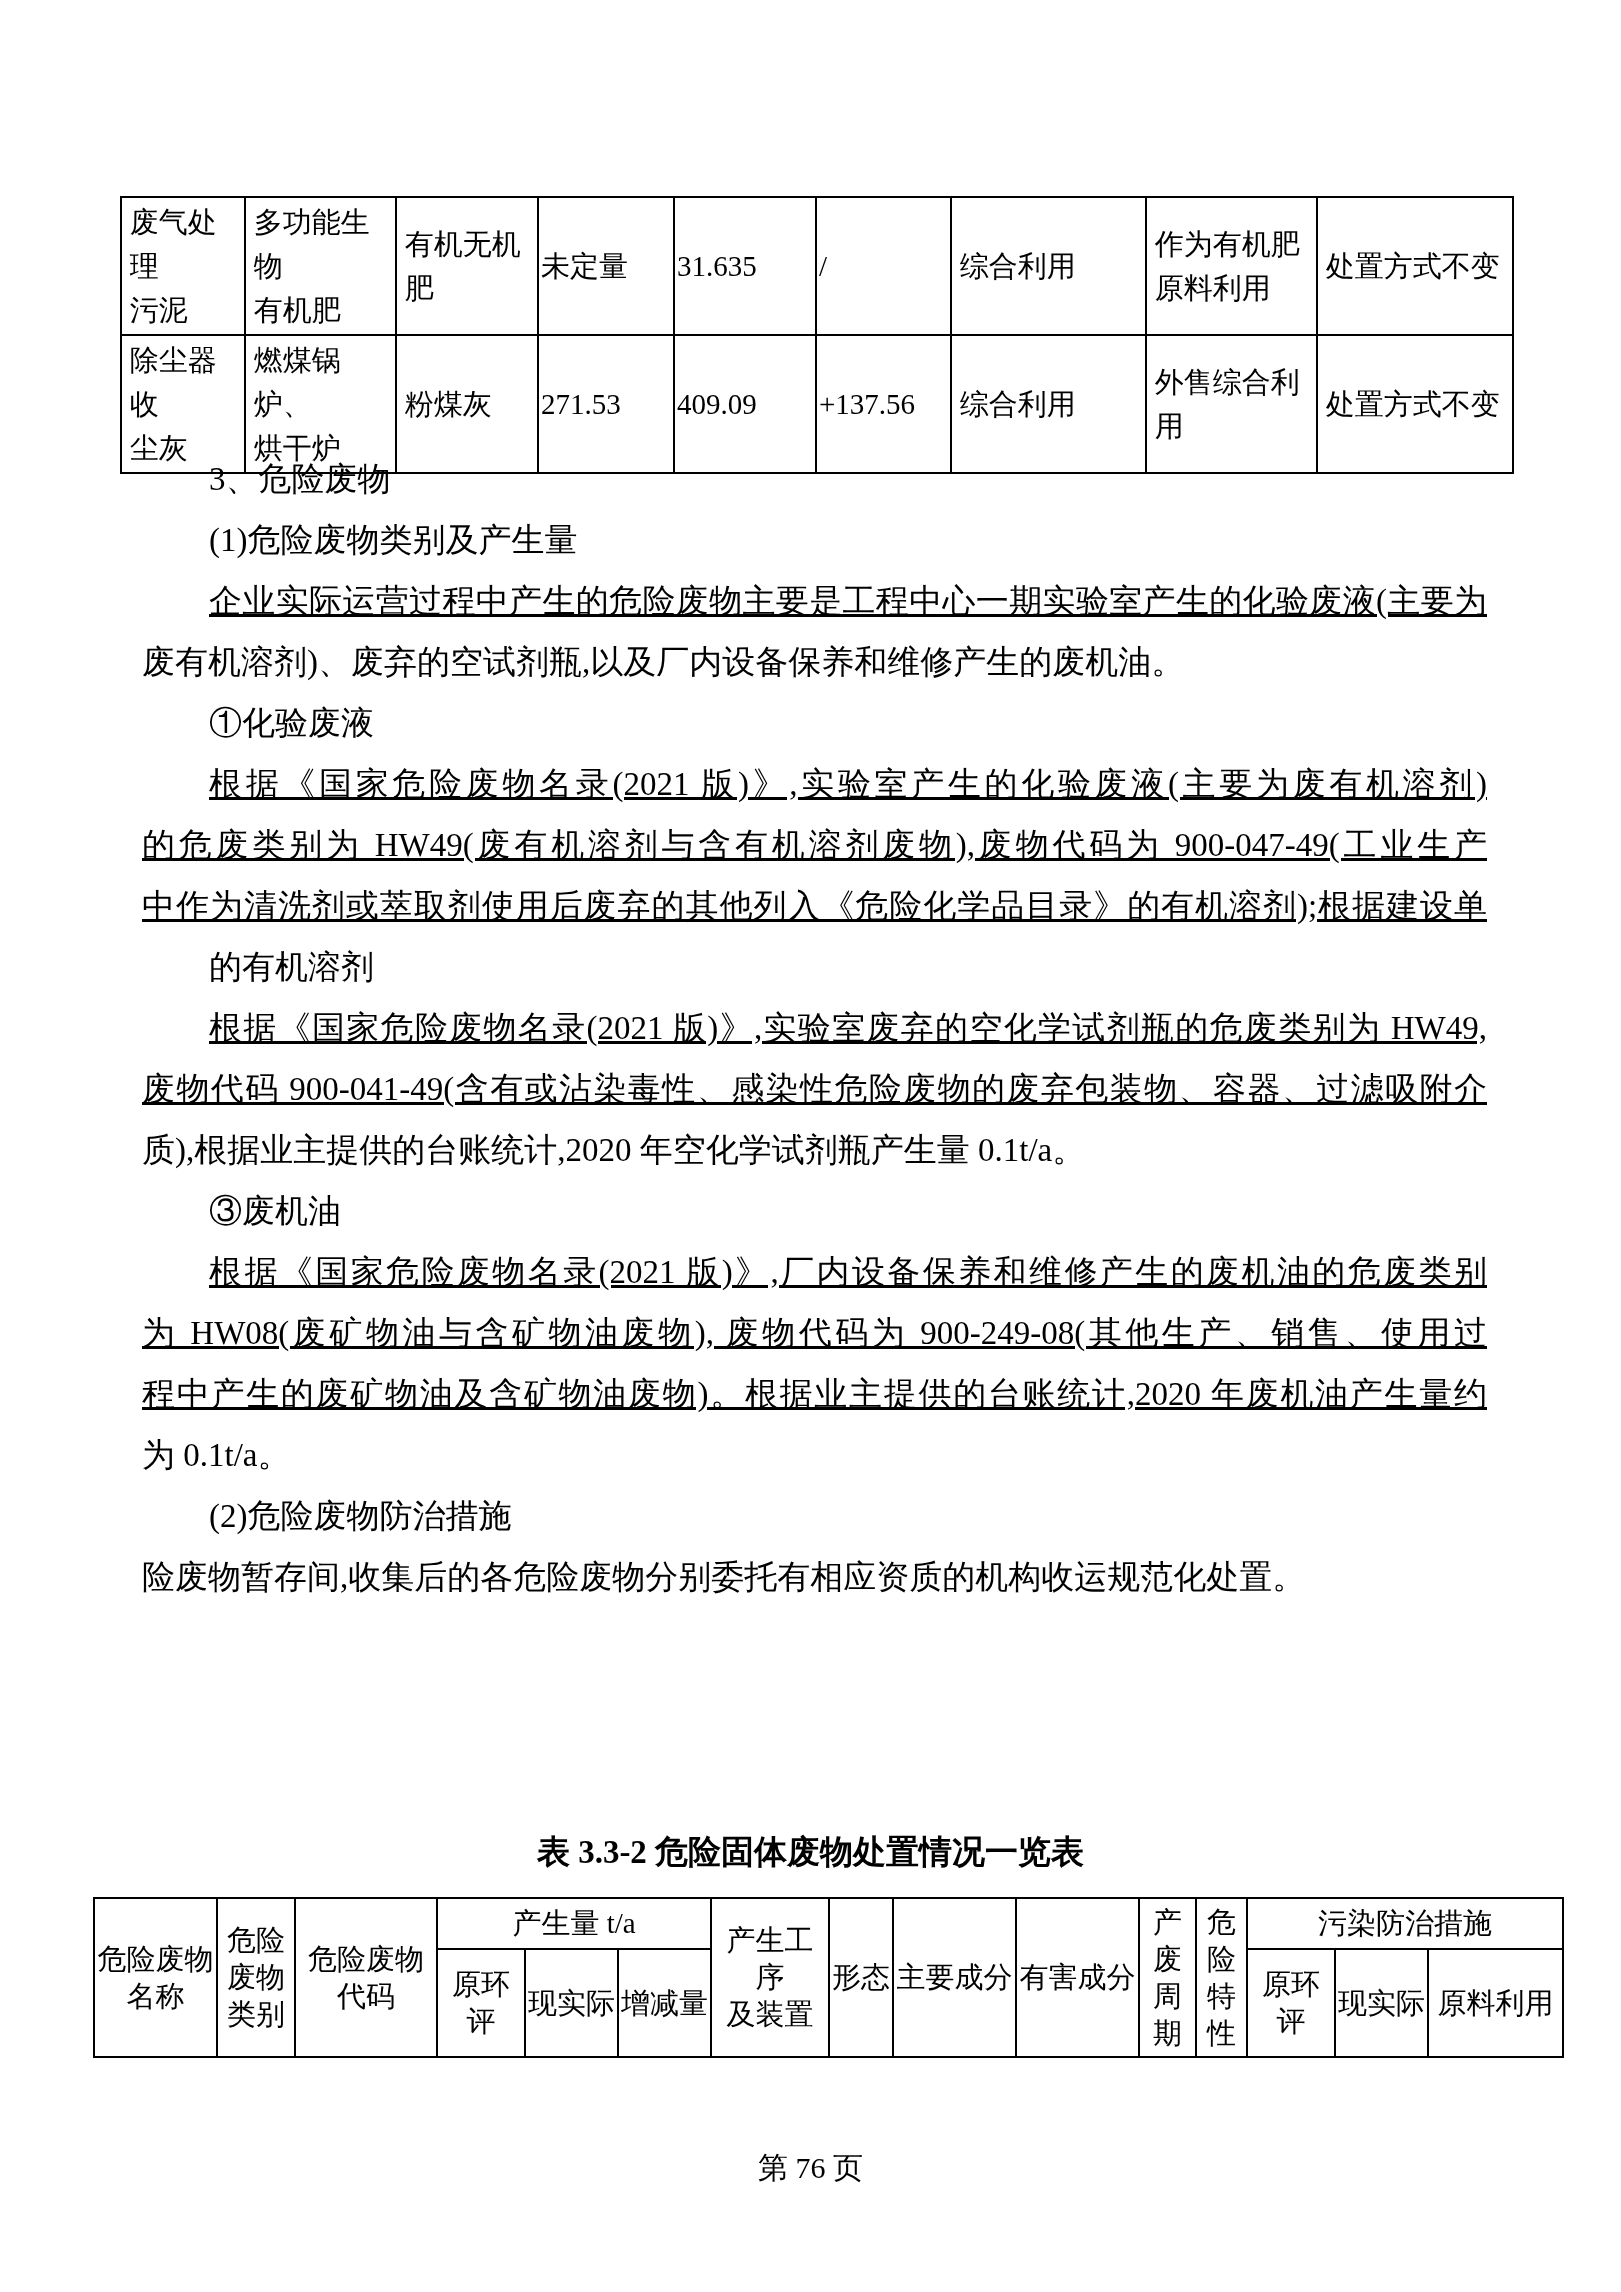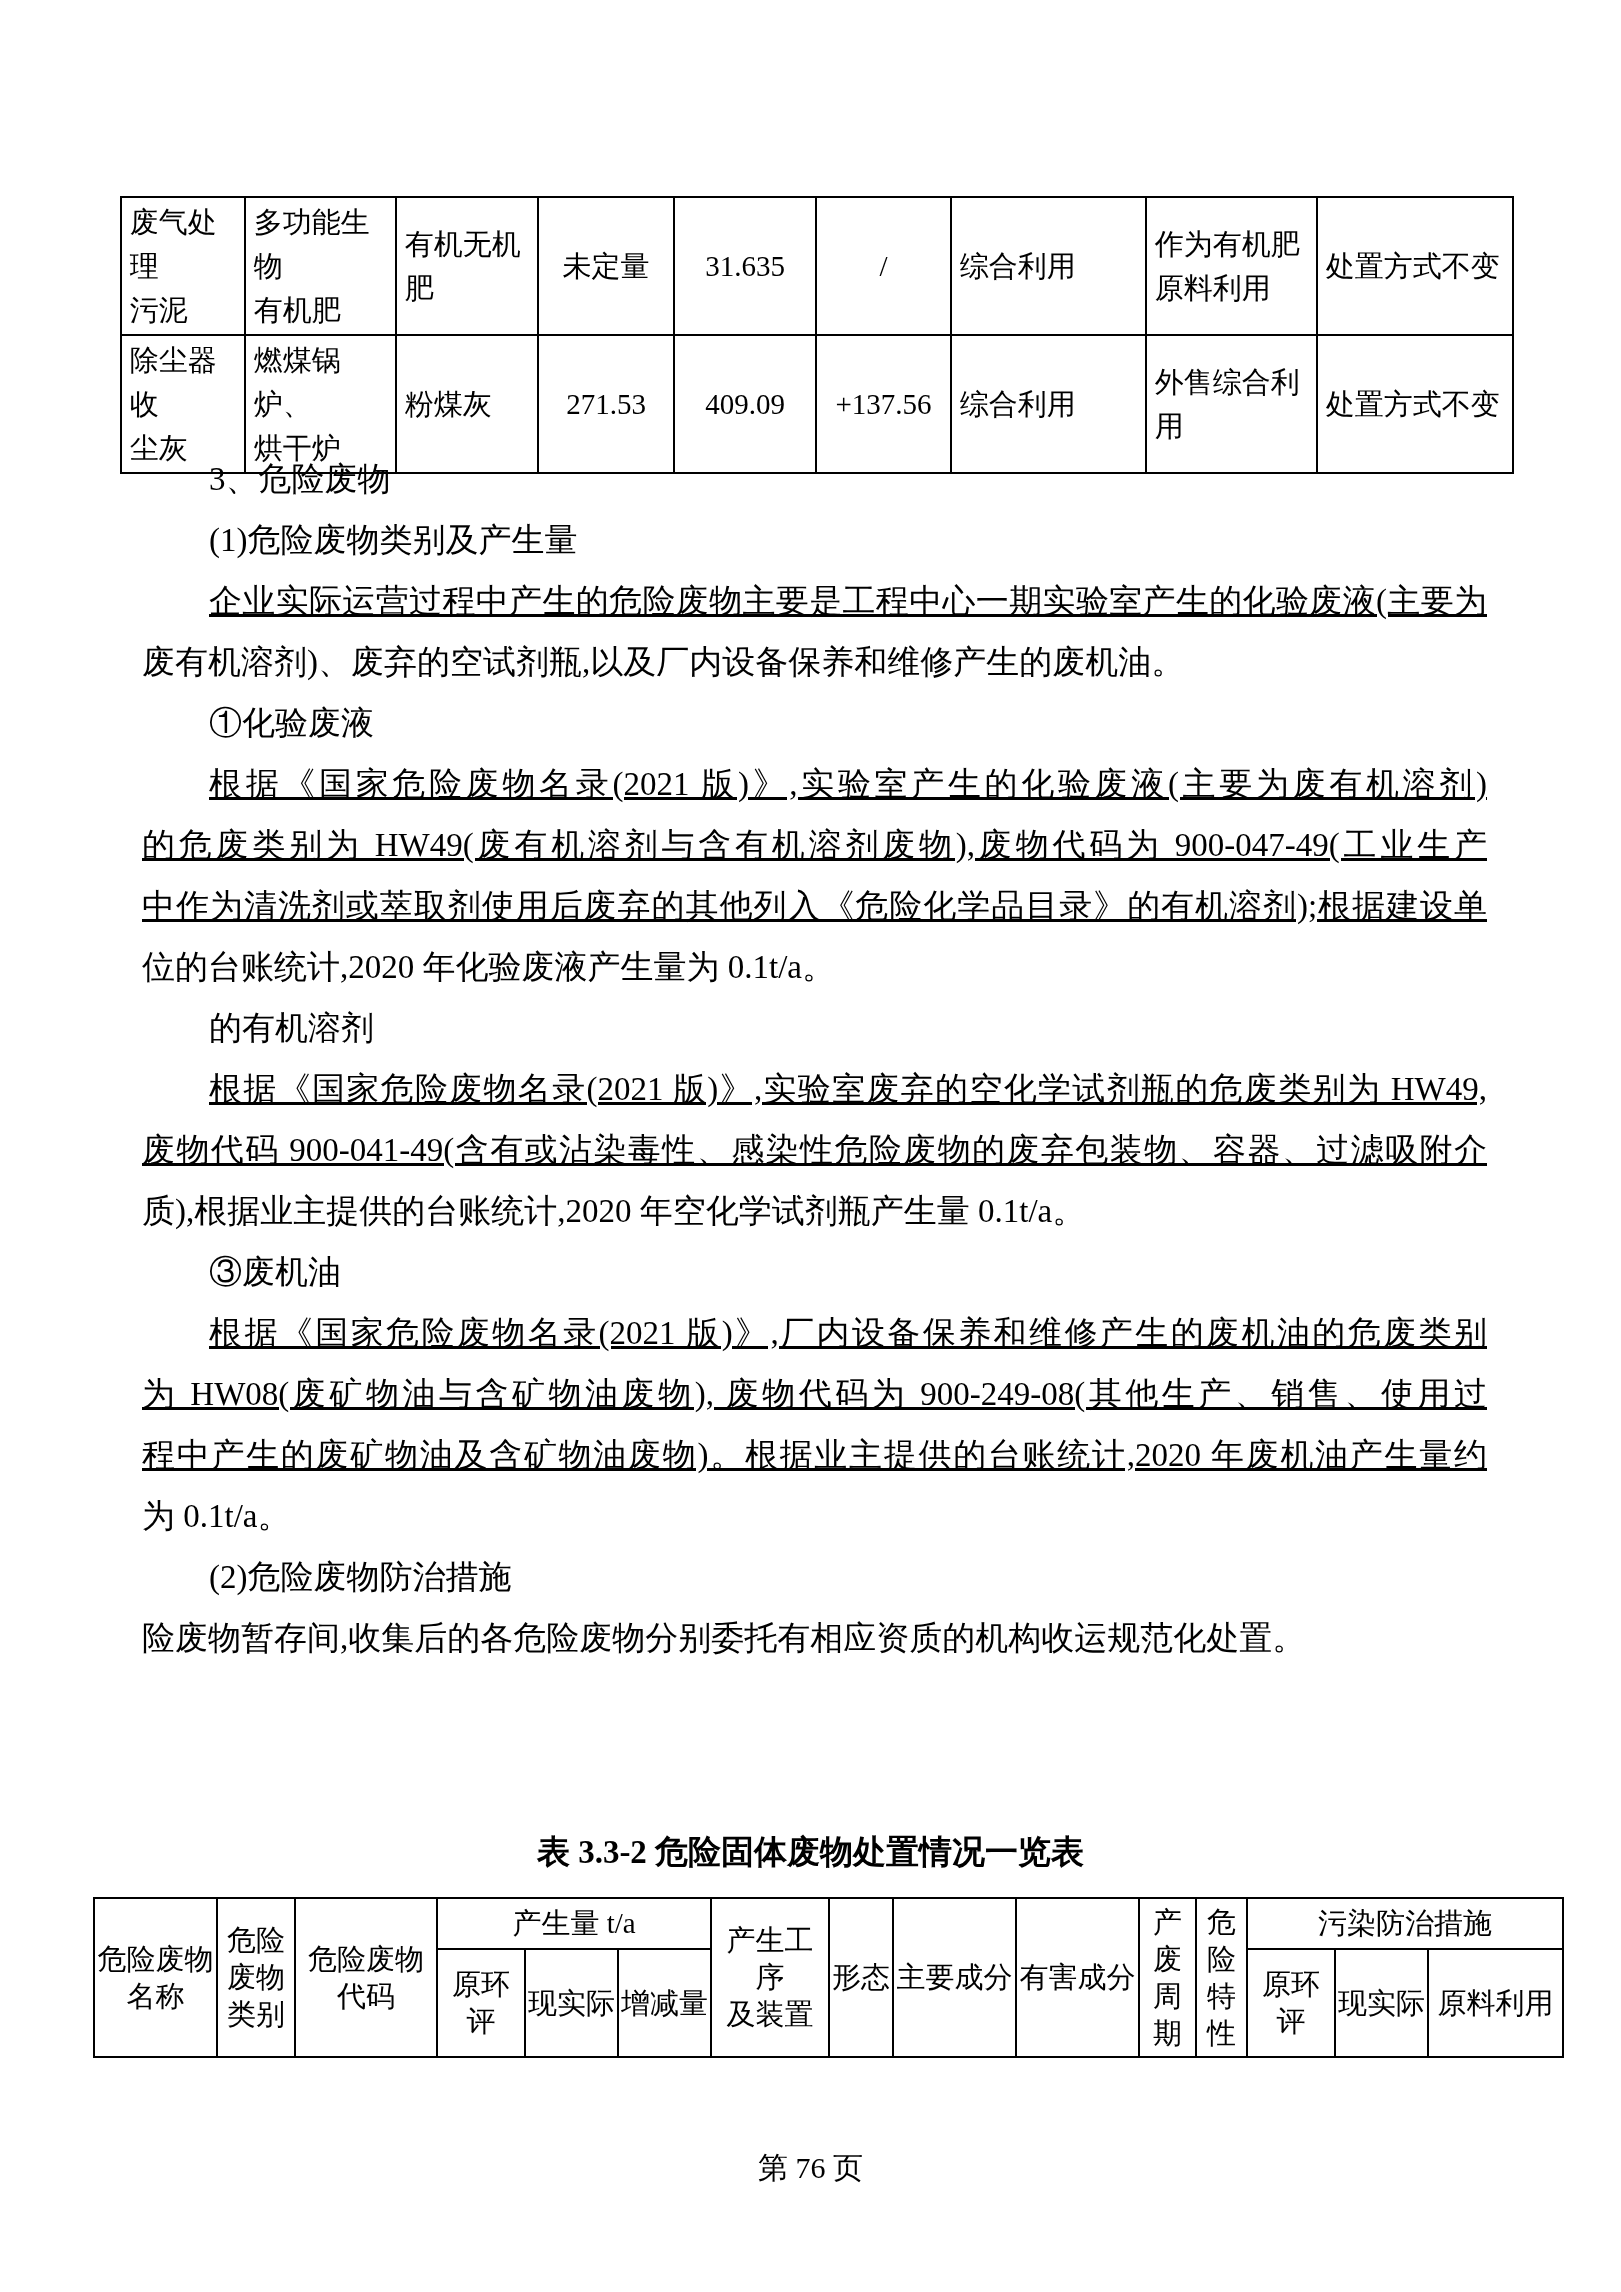--- a/index.html
+++ b/index.html
@@ -24,21 +24,21 @@
     font-size: 29px;
   }
   table.ttable td {
     border: 2px solid #000000;
     padding: 2px 7.8px;
     vertical-align: middle;
     white-space: pre-line;
     line-height: 44px;
     text-align: left;
   }
-  table.ttable td.num { text-align: center; padding: 2px 2px; }
+  table.ttable td.num { padding: 2px 2px; }
 
   
   .textblock {
     position: absolute;
     left: 142px;
     top: 449px;
     width: 1345px;
     font-size: 33px;
   }
   .line {
@@ -152,21 +152,20 @@
     <div class="line indent">(1)危险废物类别及产生量</div>
 
     <div class="line indent fill">企业实际运营过程中产生的危险废物主要是工程中心一期实验室产生的化验废液(主要为</div>
     <div class="line">废有机溶剂)、废弃的空试剂瓶,以及厂内设备保养和维修产生的废机油。</div>
 
     <div class="line indent">①化验废液</div>
 
     <div class="line indent fill">根据《国家危险废物名录(2021 版)》,实验室产生的化验废液(主要为废有机溶剂)</div>
     <div class="line fill">的危废类别为 HW49(废有机溶剂与含有机溶剂废物),废物代码为 900-047-49(工业生产</div>
     <div class="line fill">中作为清洗剂或萃取剂使用后废弃的其他列入《危险化学品目录》的有机溶剂);根据建设单</div>
-    <div class="line">位的台账统计,2020 年化验废液产生量为 0.1t/a。</div>
 
     <div class="line indent">的有机溶剂</div>
 
     <div class="line indent fill">根据《国家危险废物名录(2021 版)》,实验室废弃的空化学试剂瓶的危废类别为 HW49,</div>
     <div class="line fill">废物代码 900-041-49(含有或沾染毒性、感染性危险废物的废弃包装物、容器、过滤吸附介</div>
     <div class="line">质),根据业主提供的台账统计,2020 年空化学试剂瓶产生量 0.1t/a。</div>
 
     <div class="line indent">③废机油</div>
 
     <div class="line indent fill">根据《国家危险废物名录(2021 版)》,厂内设备保养和维修产生的废机油的危废类别</div>

